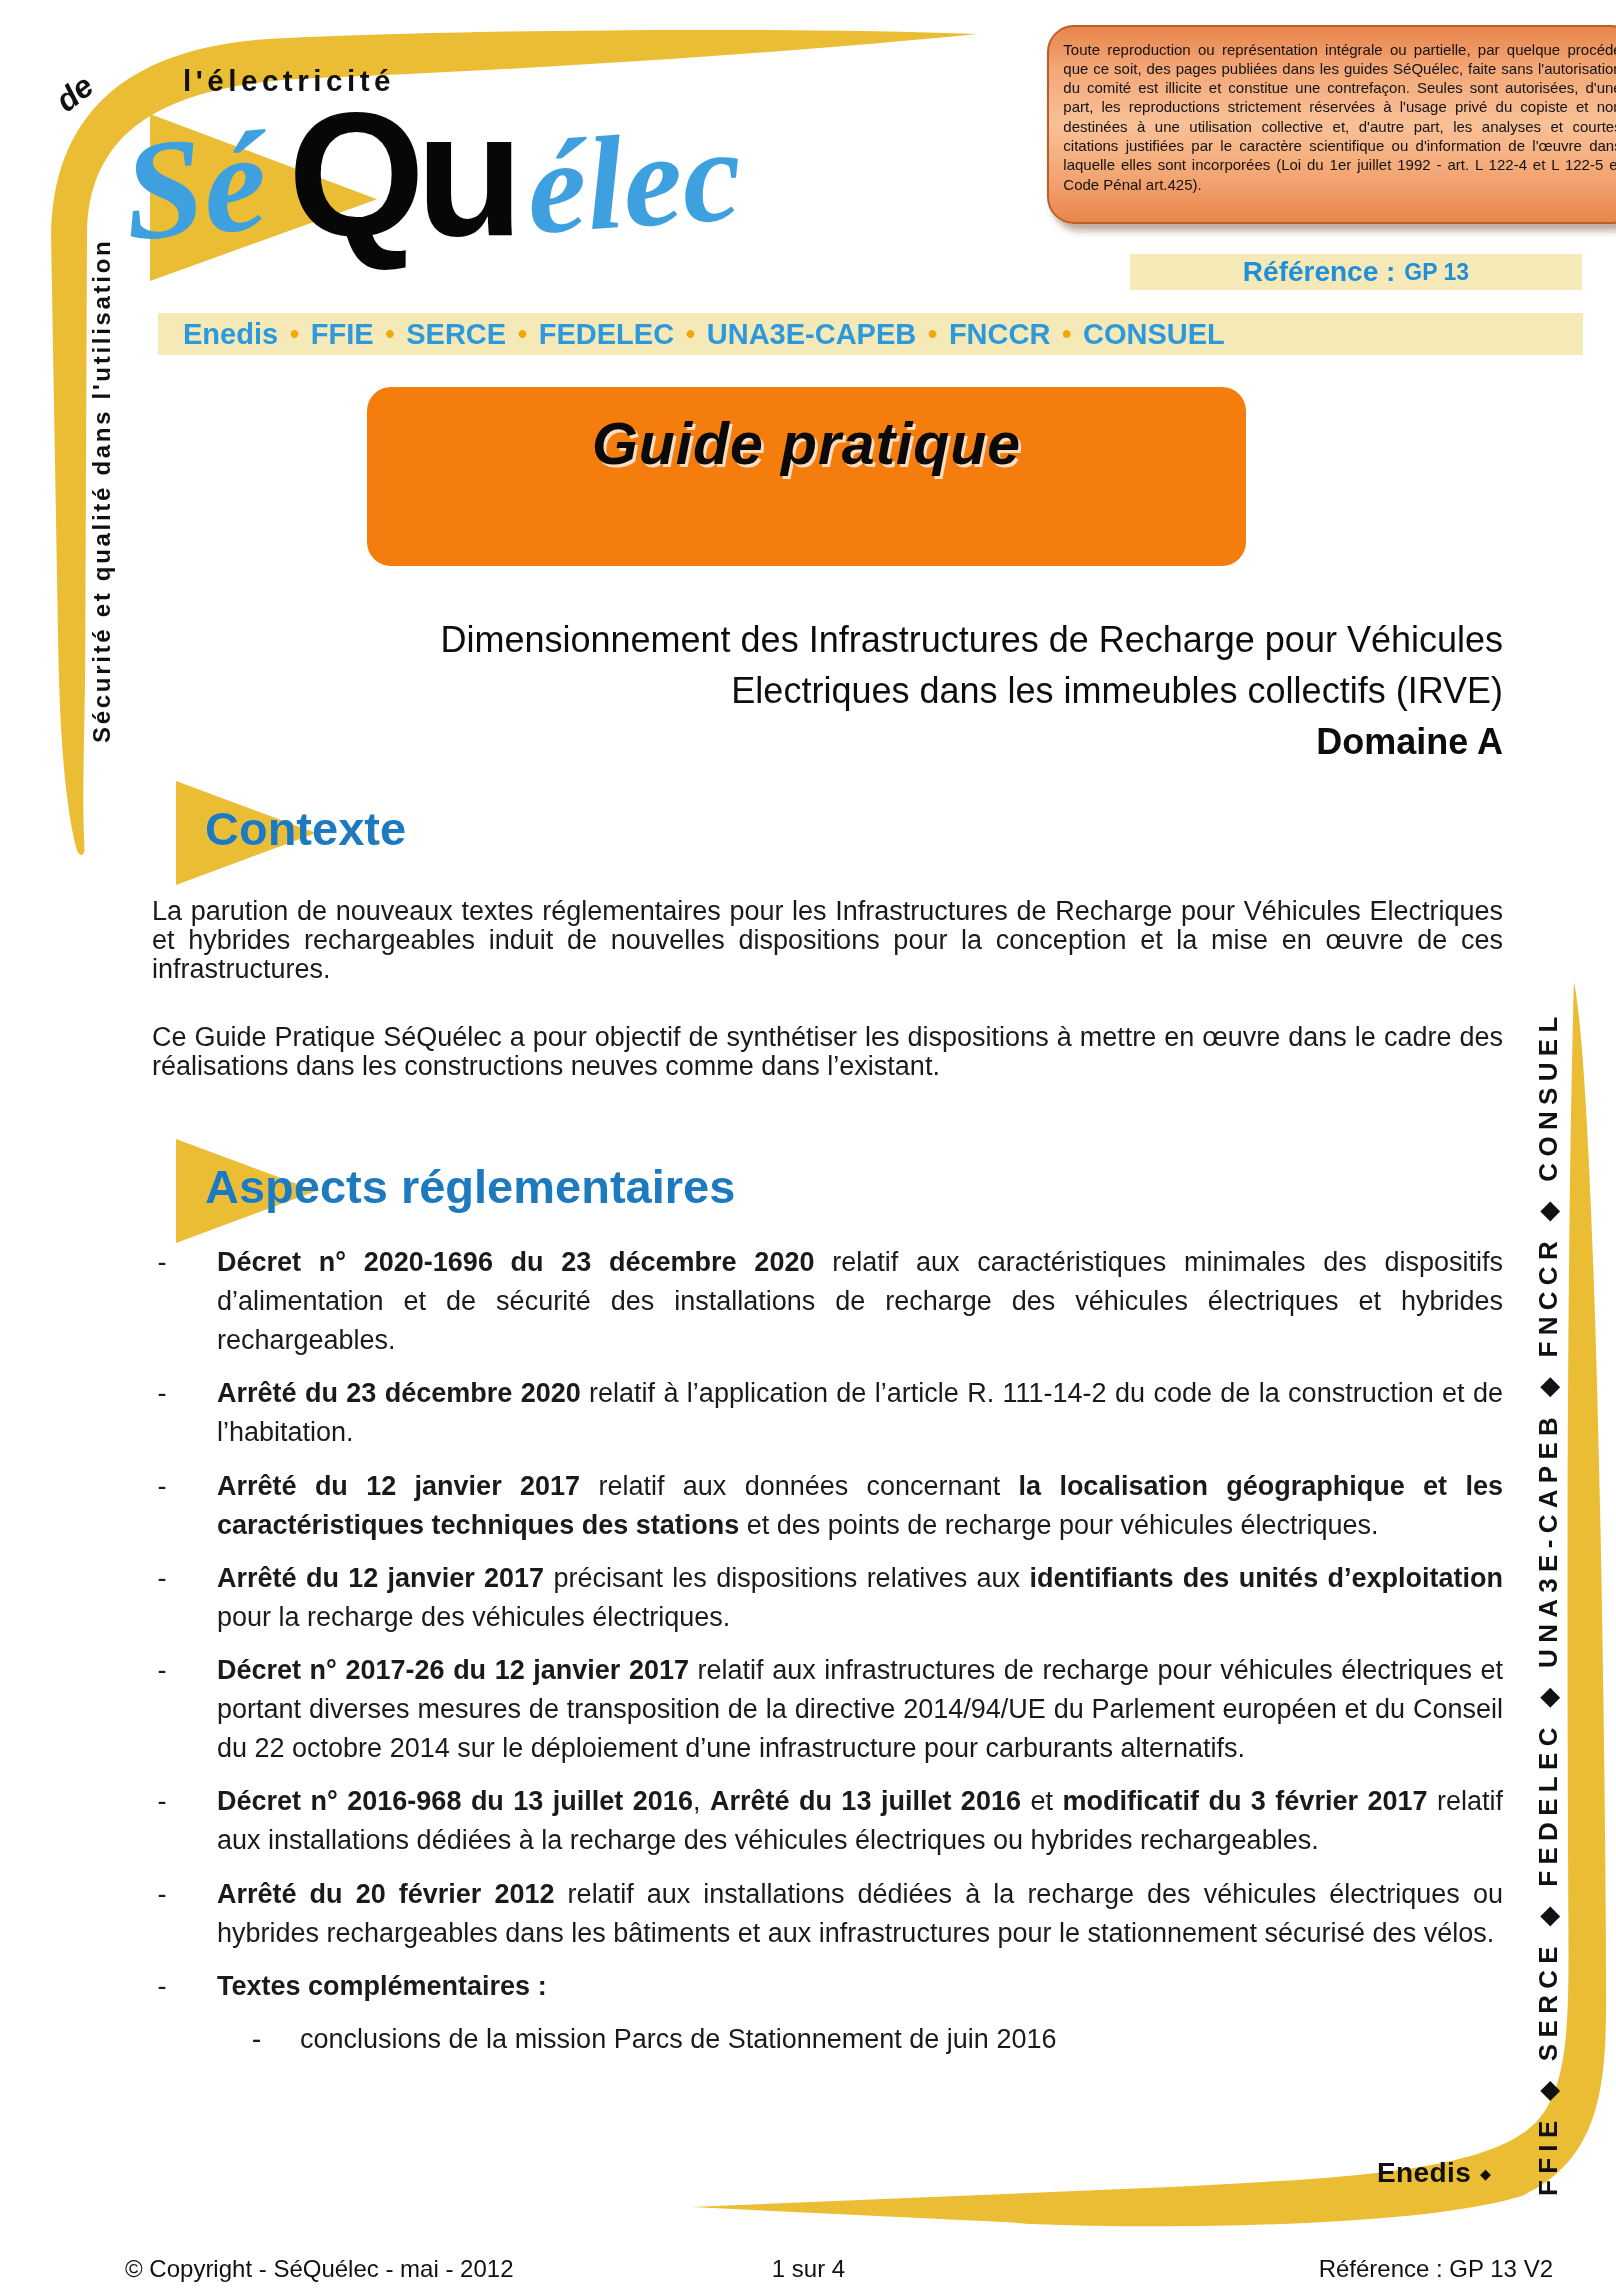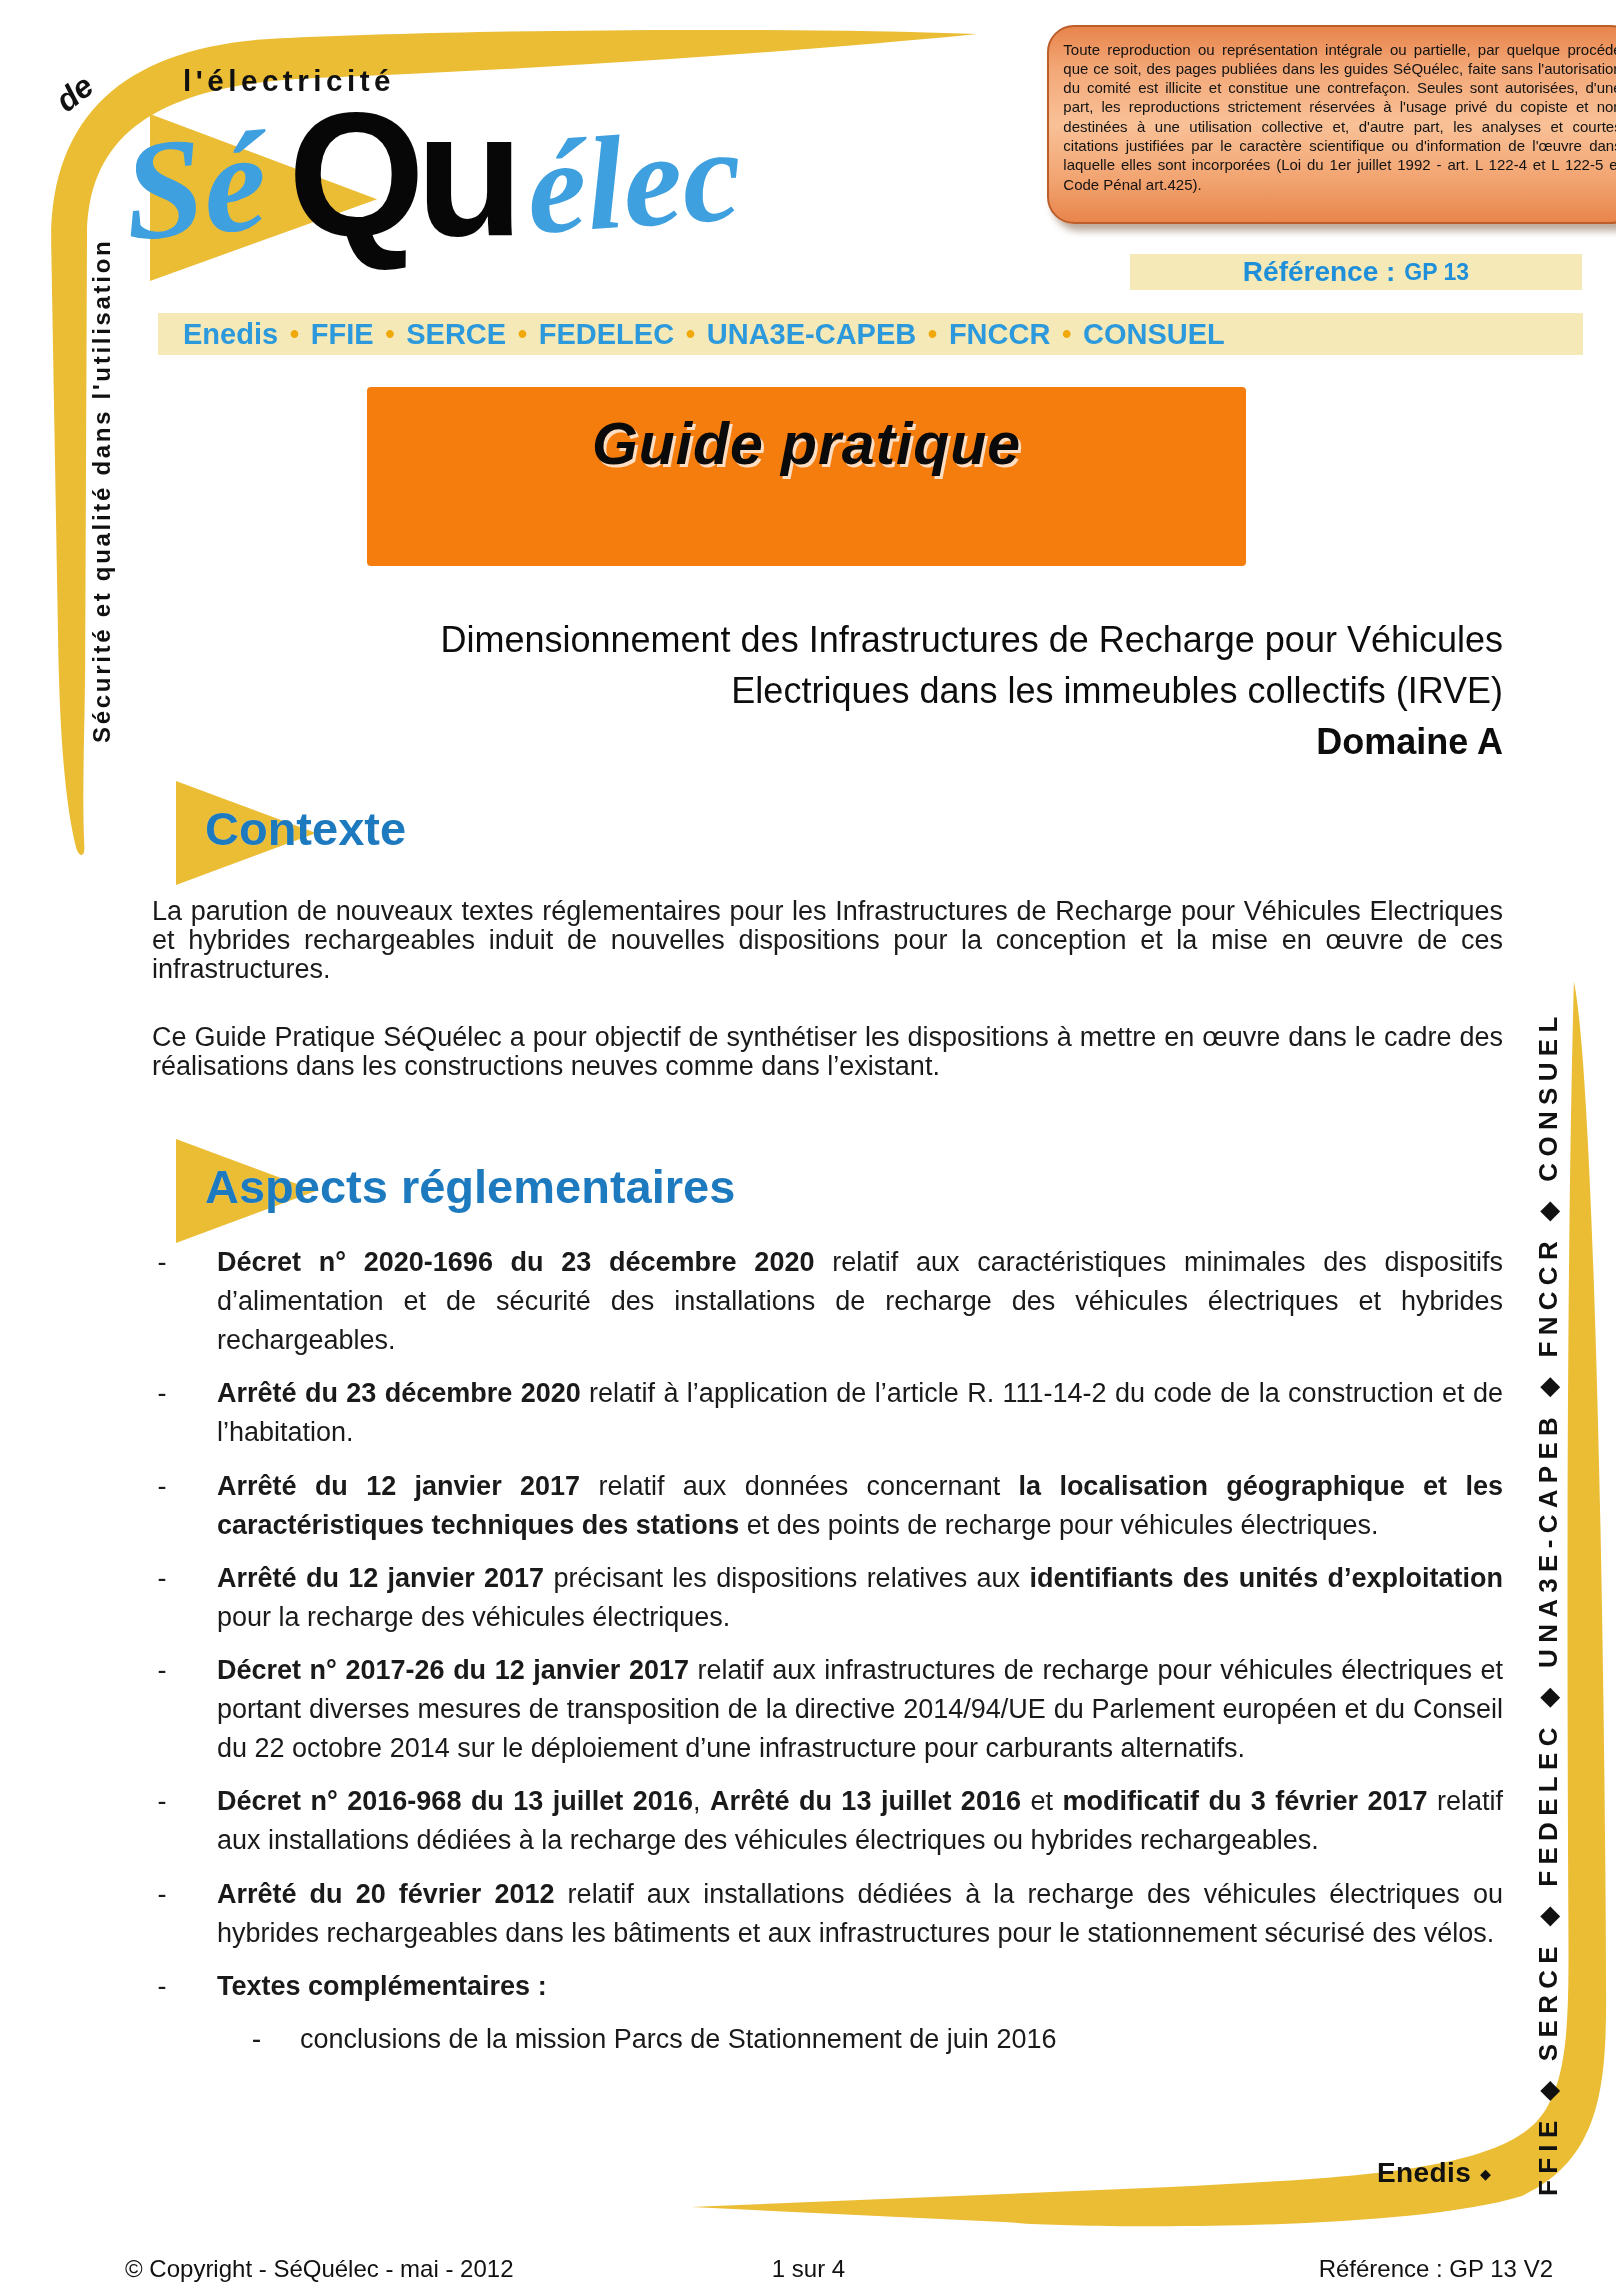--- a/index.html
+++ b/index.html
@@ -59,21 +59,21 @@
   .refbox .val{margin-left:9px;font-size:23px;}
   
   .band{
     position:absolute;left:158px;top:313px;width:1425px;height:42px;background:#F5E9B8;z-index:2;
     display:flex;align-items:center;padding-left:25px;box-sizing:border-box;
     font-size:29px;font-weight:bold;color:#2B99DC;white-space:nowrap;
   }
   .band .dot{color:#F0A80A;font-size:27px;margin:0 11.6px;}
   
   .guide{
-    position:absolute;left:367px;top:387px;width:879px;height:179px;background:#F57D0E;border-radius:4px;z-index:2;
+    position:absolute;left:367px;top:387px;width:879px;height:179px;background:#F57D0E;border-radius:24px;z-index:2;
     text-align:center;
   }
   .guide .t{
     display:inline-block;margin-top:23px;font-size:59px;font-weight:bold;font-style:italic;color:#0a0a0a;
     text-shadow:2.7px 2.7px 0 rgba(255,255,255,.75);
     letter-spacing:0.9px;
   }
   
   .doctitle{
     position:absolute;left:152px;top:614px;width:1351px;text-align:right;z-index:2;

